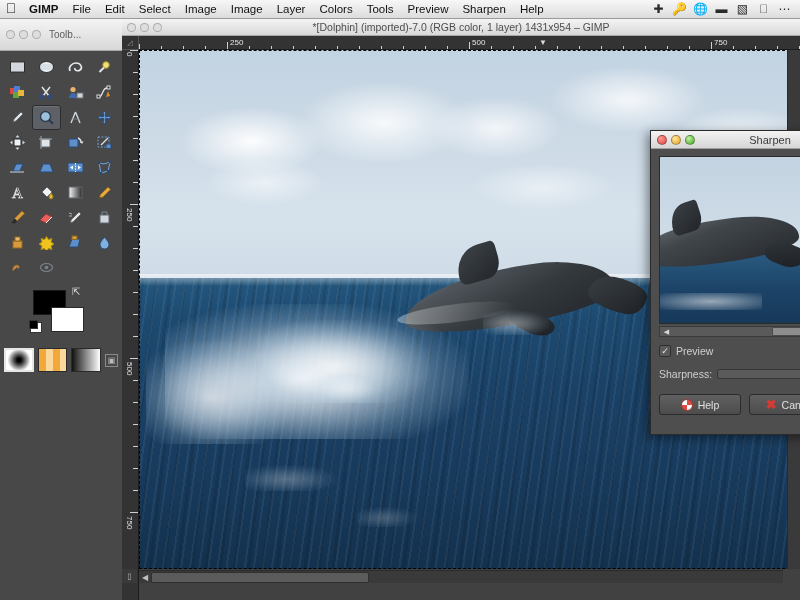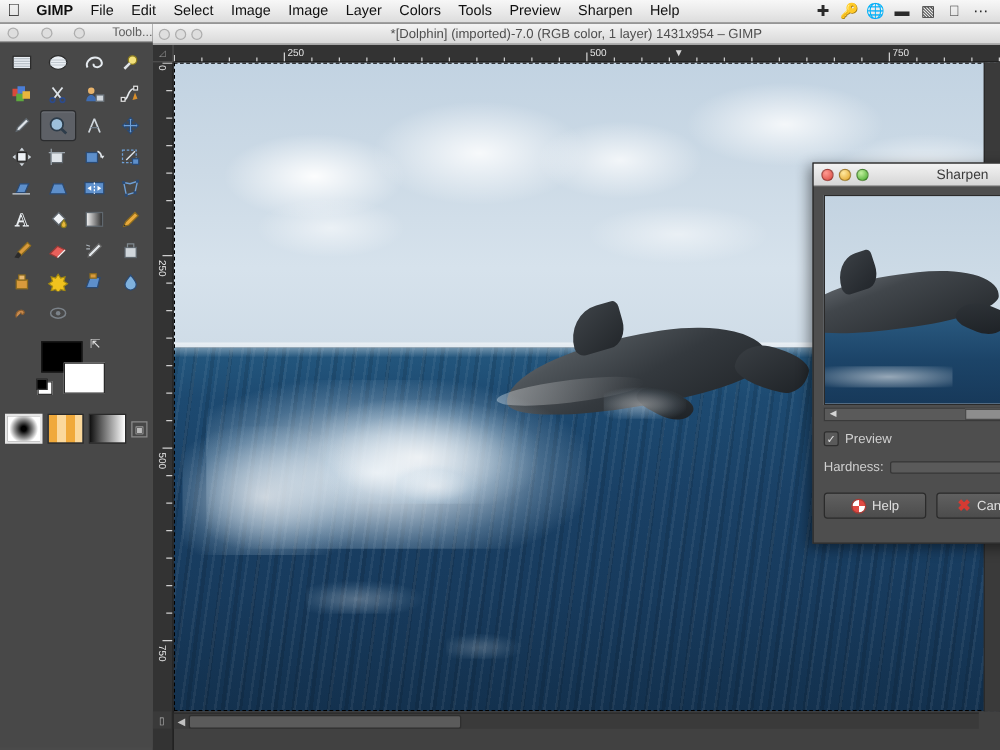--- a/index.html
+++ b/index.html
@@ -29,24 +29,24 @@
   .macbar-right { margin-left: auto; display: flex; align-items:center; padding-right:5px; }
   .mb-icon { width: 21px; text-align:center; font-size: 12px; line-height:19px; color:#2a2a2a; }
 
   
   .toolbox-win {
     position: absolute; left: 0; top: 19px; width: 122px; height: 581px;
     background: #4a4a4a;
     z-index: 40;
   }
   .tb-titlebar {
-    height: 15px; width: 122px;
+    height: 32px; width: 122px;
     background: linear-gradient(to bottom,#f4f4f4,#d8d8d8);
     border-bottom: 1px solid #a7a7a7;
-    display:flex; align-items:center; padding-left: 6px; justify-content: space-between;
+    display:flex; align-items:center; padding-left: 6px;
   }
   .traffic { width:9px;height:9px;border-radius:50%; margin-right:4px;
              border:1px solid rgba(0,0,0,.22); background:#dedede; }
   .tb-title { font-size:10px; color:#5d5d5d; margin-left:4px; }
 
   .tb-body { background:#484848; width:122px; height:564px; position:relative; }
 
   .tool-grid { display:grid; grid-template-columns: repeat(4, 1fr);
                padding: 4px 3px 0 3px; }
   .tool {
@@ -784,21 +784,21 @@
         <div class="lb">◀</div>
         <div class="th"></div>
       </div>
 
       <div class="sh-check-row">
         <span class="chk">✓</span>
         <span class="sh-lbl">Preview</span>
       </div>
 
       <div class="sh-slider-row">
-        <span class="sh-lbl">Hardness:</span>
+        <span class="sh-lbl">Sharpness:</span>
         <span class="sh-slider"></span>
       </div>
 
       <div class="sh-btnrow">
         <div class="sh-btn">
           <span class="lifering"></span>
           <span>Help</span>
         </div>
         <div class="sh-btn">
           <span class="xmark">✖</span>

